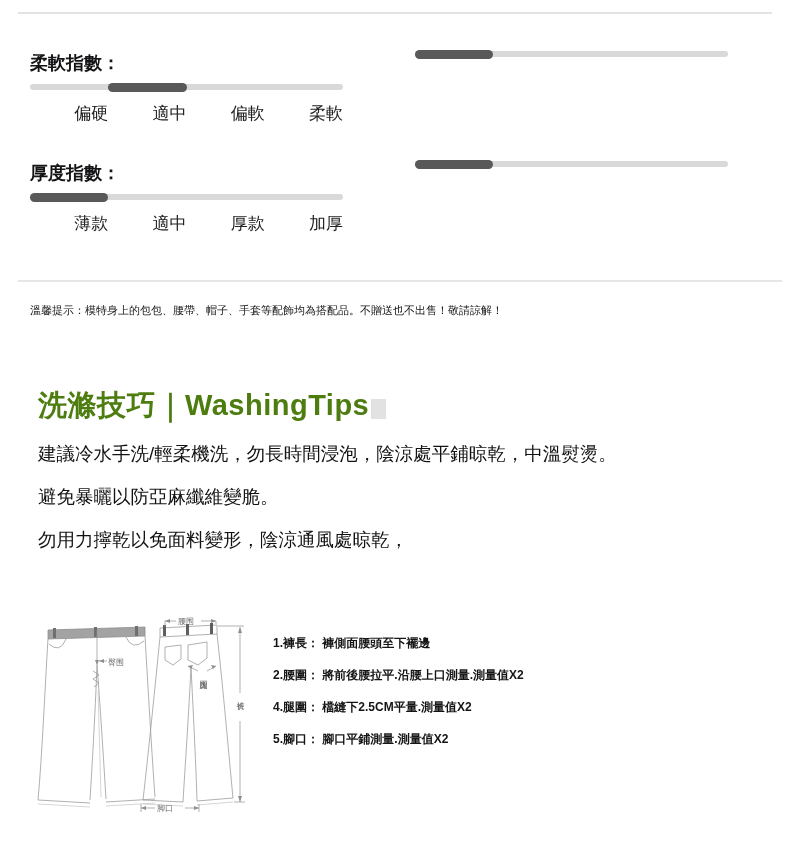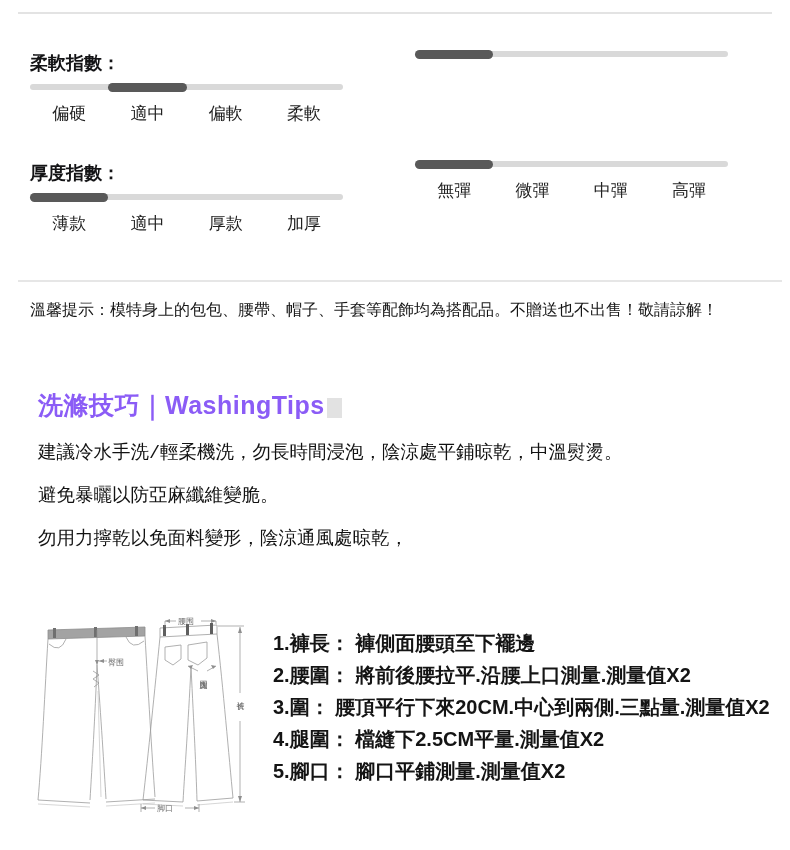--- a/index.html
+++ b/index.html
@@ -13,34 +13,34 @@
   .indices-grid{
     display:grid;grid-template-columns:1fr 1fr;
     column-gap:72px;row-gap:35px;
     padding:37px 62px 0 30px;
   }
   .index-block{}
   .index-label{font-size:18px;font-weight:bold;color:#141416;line-height:24px;margin-bottom:9px;}
   .bar{position:relative;height:6px;border-radius:3px;background:#d9d9d9;}
   .bar-active{position:absolute;top:-1.5px;height:9px;width:25%;border-radius:5px;background:#595959;}
   .levels{display:flex;margin-top:12px;}
-  .levels span{width:25%;text-align:center;font-size:17px;color:#222;line-height:24px;}
+  .levels span{width:25%;text-align:right;font-size:17px;color:#222;line-height:24px;}
   .divider{height:2px;background:#e6e6e6;margin:44px 8px 0 18px;}
   
-  .notice{margin:17px 30px 0 30px;font-size:16px;line-height:22px;color:#161616;}
-  
-  .wash-title{margin:67px 0 0 38px;font-size:25px;font-weight:bold;color:#8b5cf6;line-height:34px;letter-spacing:.5px;}
+  .notice{margin:17px 30px 0 30px;font-size:11px;line-height:22px;color:#161616;}
+  
+  .wash-title{margin:67px 0 0 38px;font-size:29px;font-weight:bold;color:#4d7c0f;line-height:34px;letter-spacing:.5px;}
   .title-shadow{display:inline-block;width:15px;height:20px;background:#e2e2e2;margin-left:2px;transform:translateY(4px);}
-  .wash-lines{margin:22px 8px 0 38px;font-family:Liberation Mono, monospace;}
+  .wash-lines{margin:22px 8px 0 38px;}
   .wash-lines p{margin:0 0 23px 0;font-size:18.5px;line-height:20px;color:#121212;}
   
   .size-section{display:flex;margin-top:57px;padding-left:35px;}
   .pants-figure{width:215px;height:213px;flex:none;}
   .measure-list{margin-left:23px;padding-top:26px;}
-  .measure-list div{font-size:20px;font-weight:600;color:#141414;line-height:20px;margin-bottom:12px;white-space:nowrap;}
+  .measure-list div{font-size:12px;font-weight:600;color:#141414;line-height:20px;margin-bottom:12px;white-space:nowrap;}
   
   .pline{fill:none;stroke:#9c9c9c;stroke-width:0.8;}
   .pfaint{fill:none;stroke:#c4c4c4;stroke-width:0.7;}
   .aline{fill:none;stroke:#8f8f8f;stroke-width:0.7;}
   .ahead{fill:#8f8f8f;stroke:none;}
   .dlabel{fill:#6e6e6e;font-size:8px;font-family:"Liberation Sans","DejaVu Sans",sans-serif;}
   .vtext{writing-mode:vertical-rl;text-orientation:upright;}
 </style>
 </head>
 <body>
@@ -78,26 +78,20 @@
       <span>適中</span>
       <span>厚款</span>
       <span>加厚</span>
     </div>
   </div>
 
   <div class="index-block">
     <div class="bar">
       <div class="bar-active" style="left: 0%;"></div>
     </div>
-    <div class="levels">
-      <span>無彈</span>
-      <span>微彈</span>
-      <span>中彈</span>
-      <span>高彈</span>
-    </div>
   </div>
 </div>
 
 <div class="divider"></div>
 
 <div class="notice">溫馨提示：模特身上的包包、腰帶、帽子、手套等配飾均為搭配品。不贈送也不出售！敬請諒解！</div>
 
 <div class="wash-title"><span>洗滌技巧｜WashingTips</span><span class="title-shadow"></span></div>
 
 <div class="wash-lines">
@@ -192,17 +186,16 @@
       <path class="ahead" d="M164,201 L159,199 L159,203 Z"></path>
       <path class="aline" d="M106,197 L106,205"></path>
       <path class="aline" d="M164,197 L164,205"></path>
       <text class="dlabel" x="122" y="204">脚口</text>
     </g>
   </svg>
 
   <div class="measure-list">
     <div>1.褲長： 褲側面腰頭至下襬邊</div>
     <div>2.腰圍： 將前後腰拉平.沿腰上口測量.測量值X2</div>
-    <div>3.圍： 腰頂平行下來20CM.中心到兩側.三點量.測量值X2</div>
     <div>4.腿圍： 檔縫下2.5CM平量.測量值X2</div>
     <div>5.腳口： 腳口平鋪測量.測量值X2</div>
   </div>
 </div>
 
 </body></html>

